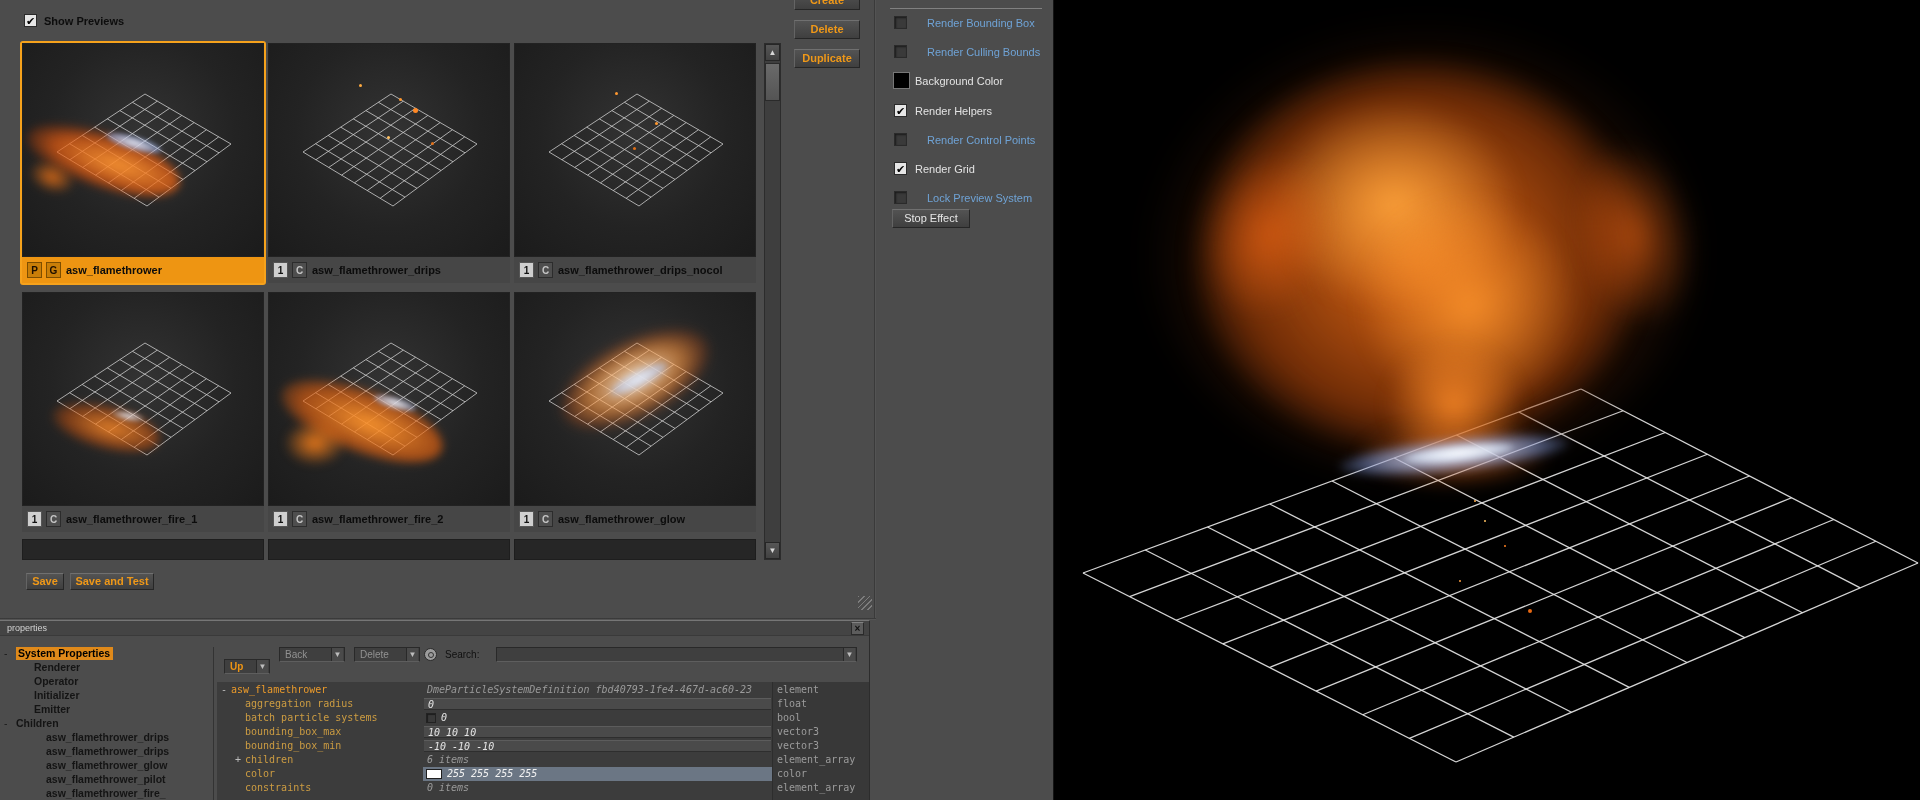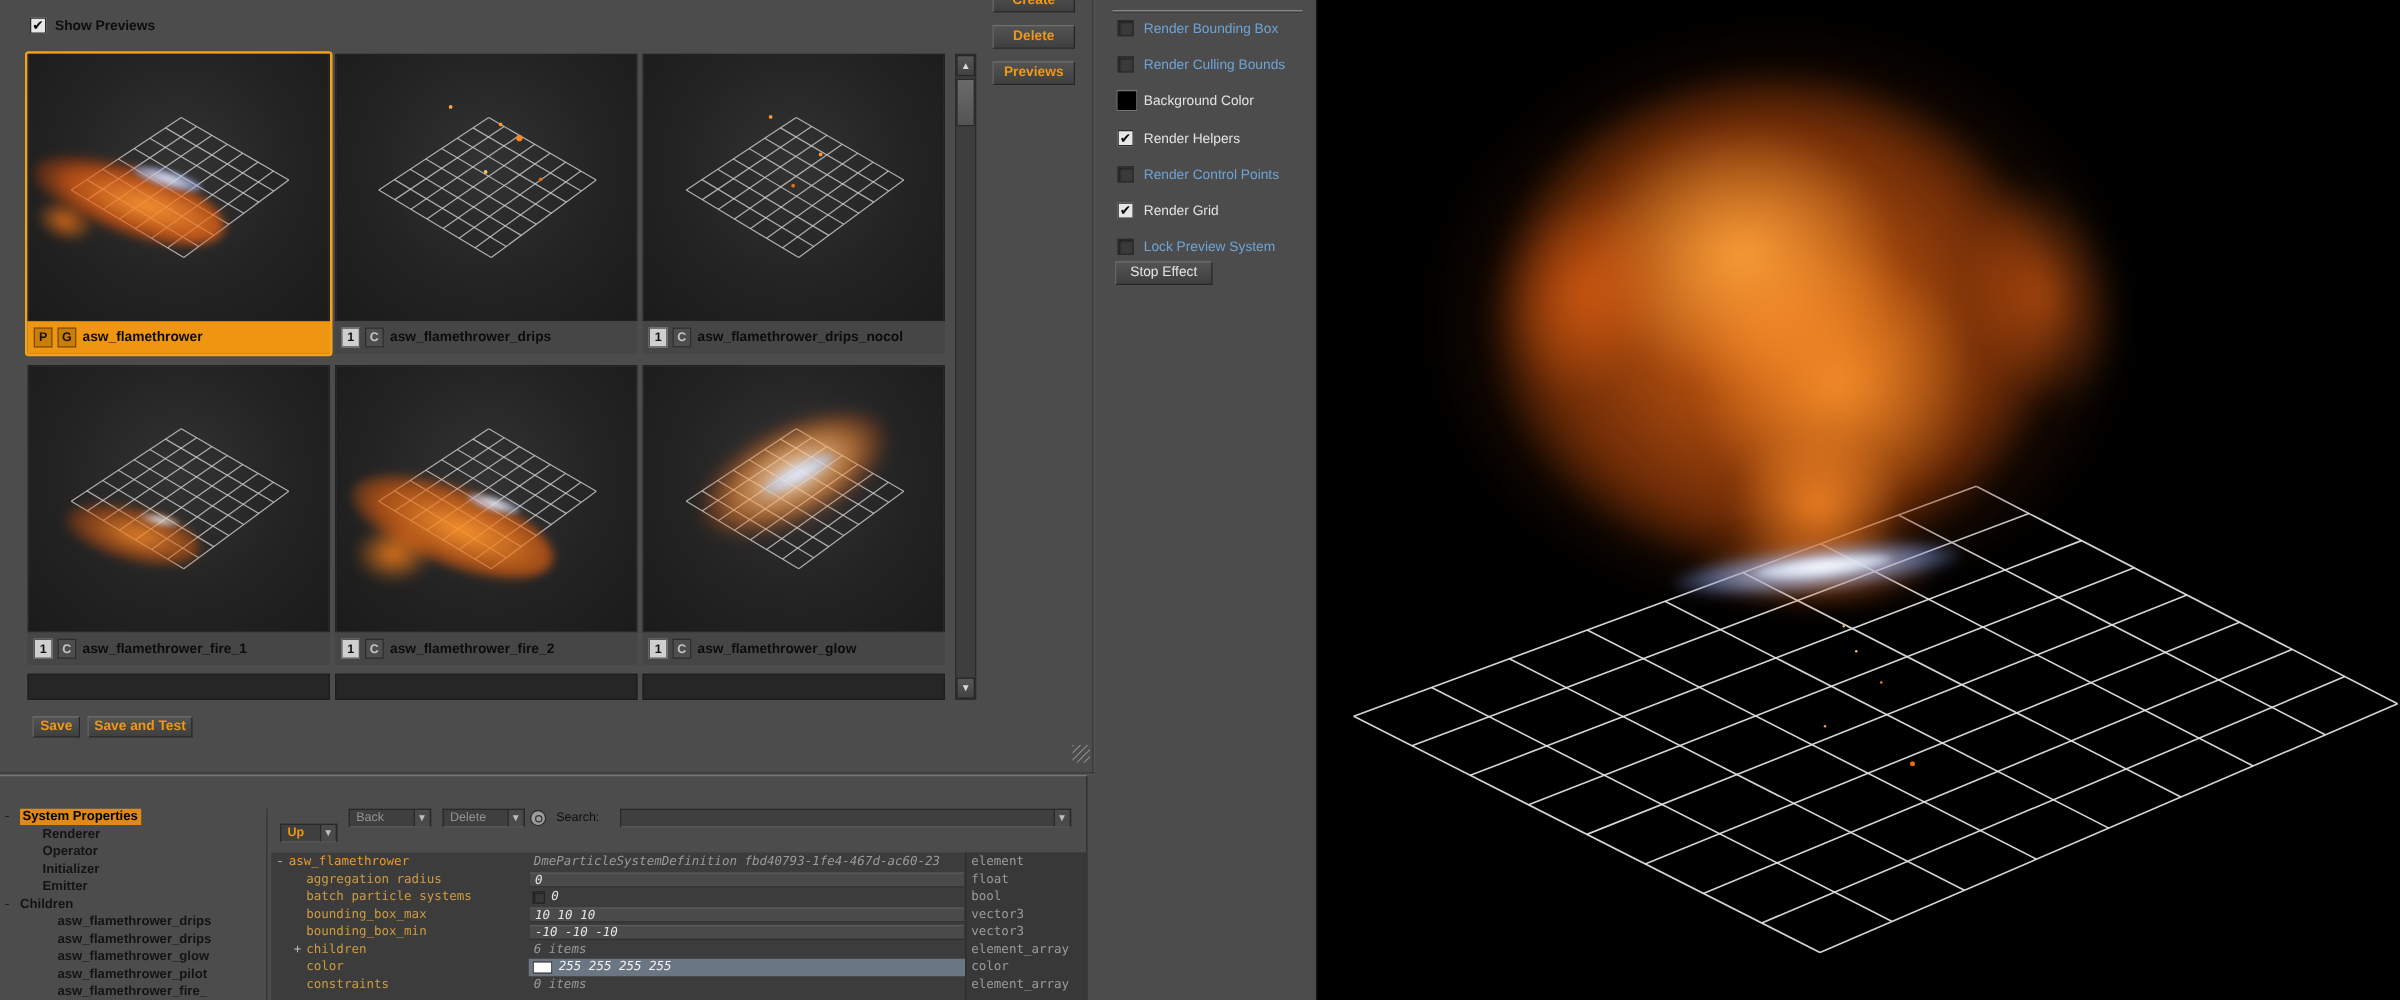--- a/index.html
+++ b/index.html
@@ -57,21 +57,21 @@
   #sc-thumb{ position:absolute; left:0; top:19px; width:15px; height:38px;
              background:linear-gradient(#6a6a6a,#545454); border:1px solid #2a2a2a; }
 
   
   #controls-pane { position:absolute; left:876px; top:0; width:177px; height:800px; }
   #controls-sep { position:absolute; left:14px; top:8px; width:152px; height:2px;
                   background:linear-gradient(#9b9b9b,#303030); }
   .opt { position:absolute; left:0; width:177px; height:18px; }
   .opt .cb { left:18px; top:1px; }
   .optlabel { position:absolute; left:39px; top:2px; font-size:11px; white-space:nowrap; }
-  .optlabel.link  { color:#6fa3d6; }
+  .optlabel.link  { color:#6fa3d6;margin-left:12px; }
   .optlabel.plain { color:#e3e3e3; }
   #bg-swatch { position:absolute; left:17px; top:-1px; width:17px; height:17px; background:#000;
                border:1px solid #777; }
   #stop-effect { left:16px; top:209px; width:78px; height:19px; line-height:17px; }
 
   
   #viewport { position:absolute; left:1053px; top:0; width:867px; height:800px; background:#000;
               overflow:hidden; border-left:1px solid #151515; }
 
   
@@ -342,21 +342,21 @@
   <div class="thumb-sliver" style="left:514px;top:539px;"></div>
 
   <div id="pscroll">
     <div id="sc-up" class="sc-btn">▲</div>
     <div id="sc-thumb"></div>
     <div id="sc-down" class="sc-btn">▼</div>
   </div>
 
   <div class="btn orange" style="left:794px;top:-9px;width:66px;height:19px;line-height:17px;">Create</div>
   <div class="btn orange" style="left:794px;top:20px;width:66px;height:19px;line-height:17px;">Delete</div>
-  <div class="btn orange" style="left:794px;top:49px;width:66px;height:19px;line-height:17px;">Previews</div>
+  <div class="btn orange" style="left:794px;top:49px;width:66px;height:19px;line-height:17px;">Duplicate</div>
 
   <div class="btn orange" style="left:26px;top:573px;width:38px;height:17px;line-height:15px;">Save</div>
   <div class="btn orange" style="left:70px;top:573px;width:84px;height:17px;line-height:15px;">Save and Test</div>
 
   <div id="grip"></div>
 </div>
 <div id="browser-bottom-groove"></div>
 
 <div id="controls-pane">
   <div id="controls-sep"></div>
@@ -422,20 +422,24 @@
   <div class="blob" style="left:150px;top:150px;width:130px;height:170px;transform:rotate(18deg);filter:blur(10px);background:radial-gradient(ellipse, rgba(235,100,20,.7), transparent 70%);"></div>
   <div class="blob" style="left:520px;top:140px;width:120px;height:190px;transform:rotate(-12deg);filter:blur(10px);background:radial-gradient(ellipse, rgba(225,95,18,.65), transparent 70%);"></div>
   <div class="blob" style="left:330px;top:340px;width:140px;height:130px;filter:blur(8px);background:radial-gradient(ellipse, rgba(255,140,40,.85), transparent 70%);"></div>
   <div class="blob" style="left:300px;top:420px;width:200px;height:70px;filter:blur(8px);background:radial-gradient(ellipse, rgba(255,120,30,.6), transparent 70%);"></div>
   <div class="blob" style="left:285px;top:438px;width:230px;height:34px;transform:rotate(-6deg);filter:blur(5px);background:radial-gradient(ellipse, rgba(210,228,255,.95), rgba(140,175,255,.45) 55%, transparent 78%);"></div>
   <div class="blob" style="left:350px;top:446px;width:110px;height:14px;transform:rotate(-6deg);filter:blur(3px);background:radial-gradient(ellipse, #ffffff, rgba(220,235,255,.6) 60%, transparent 85%);"></div>
   <div class="blob" style="left:420px;top:500px;width:2px;height:2px;background:#ffb050;box-shadow:30px 45px 0 #ff8020, -15px 80px 0 #ffa040, 55px 110px 0 1px #e86812, 10px 20px 0 #ffc060;"></div>
 </div>
 
 <div id="properties">
+  <div id="prop-title">
+    <span class="t">properties</span>
+    <span id="prop-close">×</span>
+  </div>
 
   <div id="prop-tree">
     <div class="titem ind1 sel">
         <span class="exp">-</span>
         <span class="tx">System Properties</span>
       </div>
     <div class="titem ind2">
         <span class="tx">Renderer</span>
       </div>
     <div class="titem ind2">

